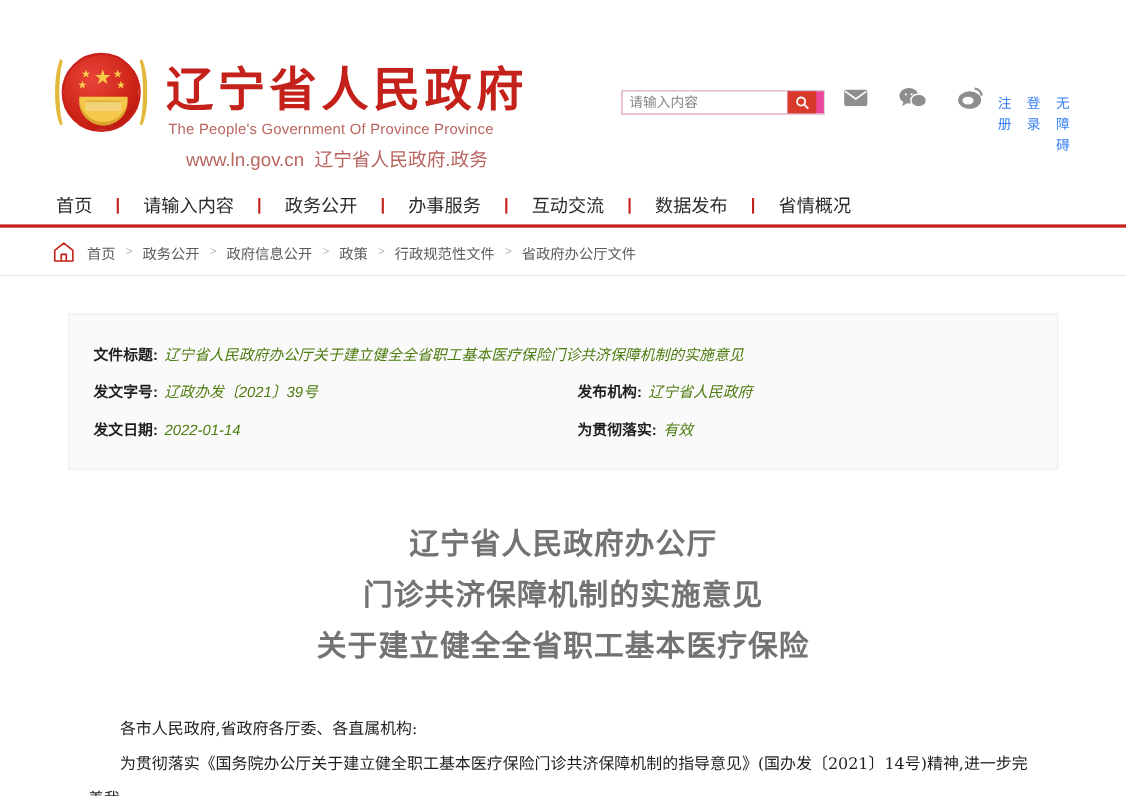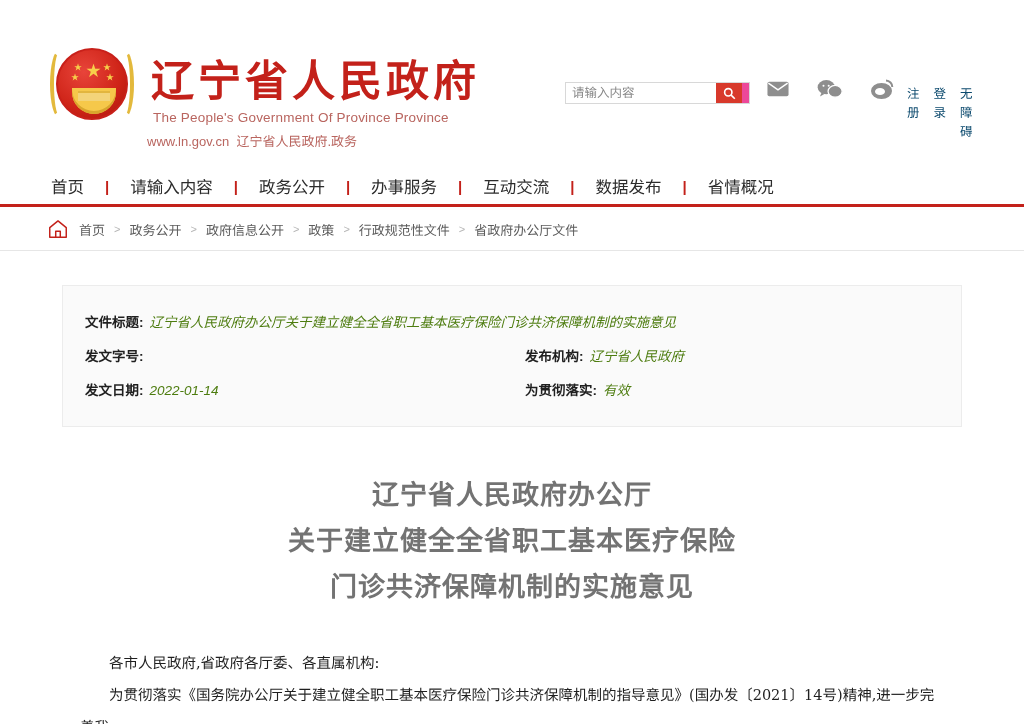--- a/index.html
+++ b/index.html
@@ -104,23 +104,23 @@
     position: absolute;
     left: 106px;
     top: 110px;
     font-size: 13.5px;
     color: #b9655f;
     letter-spacing: 0.2px;
     white-space: nowrap;
   }
   .site-subtitle-cn {
     position: absolute;
-    left: 100px;
+    left: 122px;
     top: 131px;
-    font-size: 13px;
+    font-size: 17px;
     color: #b9655f;
     white-space: nowrap;
   }
   .site-subtitle-cn .url { color: #b9655f; }
 
   
   .search-box {
     position: absolute;
     left: 518px;
     top: 82px;
@@ -163,21 +163,21 @@
     gap: 26px;
   }
   .hicon { width: 26px; height: 26px; display: flex; align-items: center; justify-content: center; cursor: pointer; }
   .hlinks {
     position: absolute;
     left: 860px;
     top: 83px;
     display: flex;
     gap: 14px;
     font-size: 12.5px;
-    color: #0c4a6e;
+    color: #3b82f6;
   }
   .hlinks span { cursor: pointer; }
 
   
   .nav {
     border-bottom: 3px solid #c3211a;
     height: 42px;
   }
   .nav-inner {
     width: 930px;
@@ -386,42 +386,43 @@
     <div class="meta-box">
       <div class="meta-row">
         <div class="meta-cell">
           <span class="meta-label">文件标题:</span>
           <span class="meta-value">辽宁省人民政府办公厅关于建立健全全省职工基本医疗保险门诊共济保障机制的实施意见</span>
         </div>
       </div>
       <div class="meta-row">
         <div class="meta-cell left">
           <span class="meta-label">发文字号:</span>
+          <span class="meta-value">辽政办发〔2021〕39号</span>
         </div>
         <div class="meta-cell">
           <span class="meta-label">发布机构:</span>
           <span class="meta-value">辽宁省人民政府</span>
         </div>
       </div>
       <div class="meta-row">
         <div class="meta-cell left">
           <span class="meta-label">发文日期:</span>
           <span class="meta-value">2022-01-14</span>
         </div>
         <div class="meta-cell">
           <span class="meta-label">为贯彻落实:</span>
           <span class="meta-value">有效</span>
         </div>
       </div>
     </div>
 
     <div class="doc-title">
       <div>辽宁省人民政府办公厅</div>
+      <div>门诊共济保障机制的实施意见</div>
       <div>关于建立健全全省职工基本医疗保险</div>
-      <div>门诊共济保障机制的实施意见</div>
     </div>
 
     <div class="doc-body">
       <p>各市人民政府,省政府各厅委、各直属机构:</p>
       <p>为贯彻落实《国务院办公厅关于建立健全职工基本医疗保险门诊共济保障机制的指导意见》(国办发〔2021〕14号)精神,进一步完善我</p>
     </div>
 
   </div>
 </div>
 

